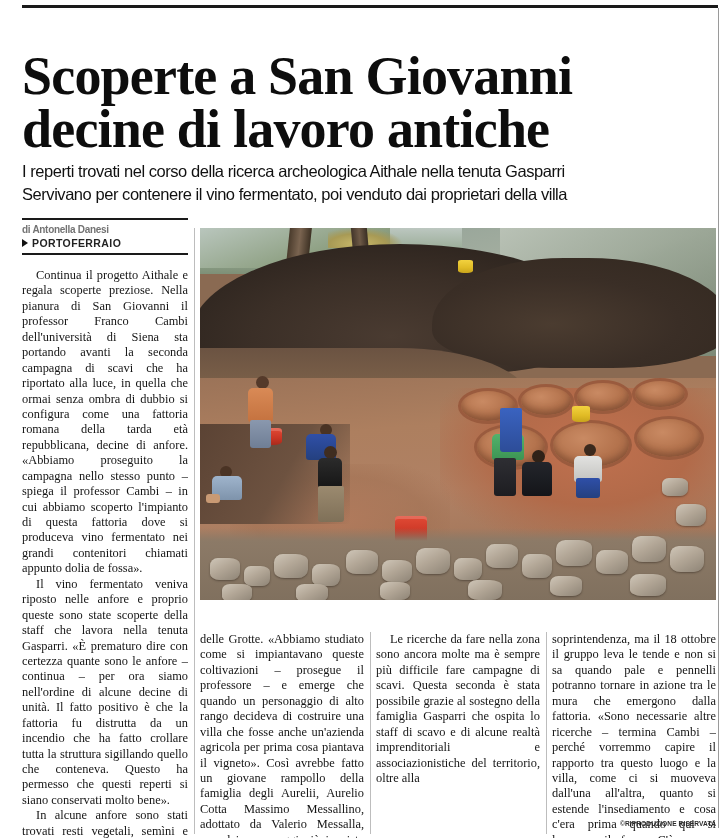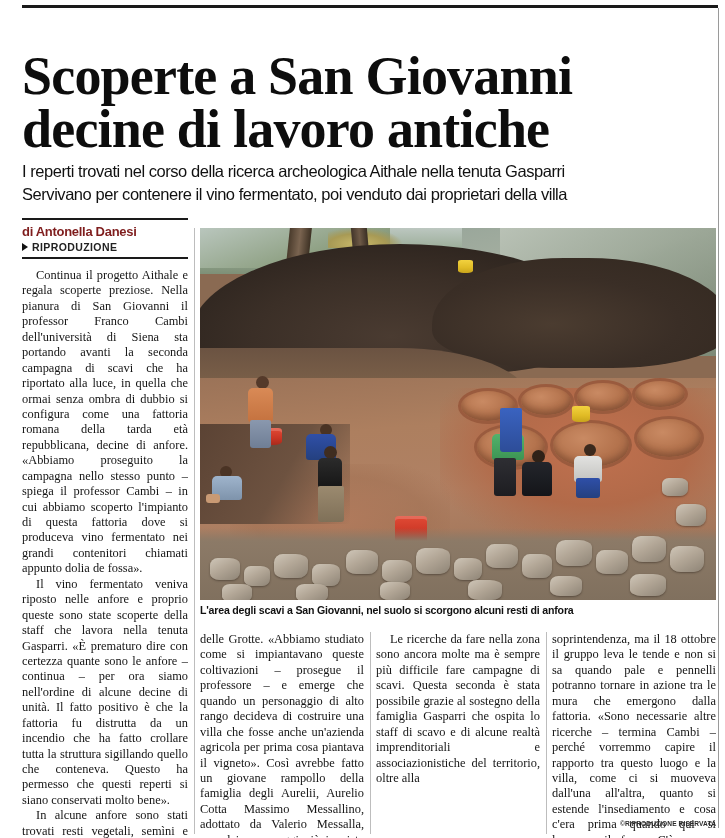--- a/index.html
+++ b/index.html
@@ -73,23 +73,23 @@
     width: 166px;
   }
   .byline-rule-top {
     width: 166px; height: 2px;
     background: #1a1a1a;
     margin-bottom: 4px;
   }
   .byline-author {
     font-family: "Liberation Sans", sans-serif;
     font-weight: bold;
-    font-size: 13px;
+    font-size: 10px;
     letter-spacing: -0.3px;
-    color: #7f1d1d;
+    color: #737373;
     margin-bottom: 2px;
   }
   .byline-place {
     display: flex;
     align-items: center;
     gap: 4px;
     font-family: "Liberation Sans", sans-serif;
     font-weight: bold;
     font-size: 10.5px;
     letter-spacing: 0.4px;
@@ -297,21 +297,21 @@
   <div class="deck">
     <span class="deck-line">I reperti trovati nel corso della ricerca archeologica Aithale nella tenuta Gasparri</span>
     <span class="deck-line">Servivano per contenere il vino fermentato, poi venduto dai proprietari della villa</span>
   </div>
 
   <div class="byline-wrap">
     <div class="byline-rule-top"></div>
     <div class="byline-author">di Antonella Danesi</div>
     <div class="byline-place">
       <span class="tri-icon"></span>
-      <span>RIPRODUZIONE</span>
+      <span>PORTOFERRAIO</span>
     </div>
     <div class="byline-rule-bot"></div>
   </div>
 
   <div class="photo-wrap">
     <div class="photo">
       <div class="p-sky"></div>
       <div class="p-grass-l"></div>
       <div class="p-slope-r"></div>
       <div class="p-slope-r2"></div>
@@ -395,21 +395,20 @@
       <div class="stone" style="left:96px; top:356px; width:32px; height:18px;"></div>
       <div class="stone" style="left:180px; top:354px; width:30px; height:18px;"></div>
       <div class="stone" style="left:268px; top:352px; width:34px; height:20px;"></div>
       <div class="stone" style="left:350px; top:348px; width:32px; height:20px;"></div>
       <div class="stone" style="left:430px; top:346px; width:36px; height:22px;"></div>
       <div class="stone" style="left:476px; top:276px; width:30px; height:22px;"></div>
       <div class="stone" style="left:462px; top:250px; width:26px; height:18px;"></div>
     </div>
   </div>
 
-  <div class="caption">L'area degli scavi a San Giovanni, nel suolo si scorgono alcuni resti di anfora</div>
 
   <div class="col-div" style="left:194px; top:228px; height:606px;"></div>
   <div class="col-div" style="left:370px; top:632px; height:202px;"></div>
   <div class="col-div" style="left:546px; top:632px; height:202px;"></div>
 
   <div class="bodycol" id="col1">
     <p class="first">Continua il progetto Aithale e regala scoperte preziose. Nella pianura di San Giovanni il professor Franco Cambi dell'università di Siena sta portando avanti la seconda campagna di scavi che ha riportato alla luce, in quella che ormai senza ombra di dubbio si configura come una fattoria romana della tarda età repubblicana, decine di anfore. «Abbiamo proseguito la campagna nello stesso punto – spiega il professor Cambi – in cui abbiamo scoperto l'impianto di questa fattoria dove si produceva vino fermentato nei grandi contenitori chiamati appunto dolia de fossa».</p>
     <p>Il vino fermentato veniva riposto nelle anfore e proprio queste sono state scoperte della staff che lavora nella tenuta Gasparri. «È prematuro dire con certezza quante sono le anfore – continua – per ora siamo nell'ordine di alcune decine di unità. Il fatto positivo è che la fattoria fu distrutta da un incendio che ha fatto crollare tutta la struttura sigillando quello che conteneva. Questo ha permesso che questi reperti si siano conservati molto bene».</p>
     <p>In alcune anfore sono stati trovati resti vegetali, semìni e vinaccioli che verranno analizzati per ricostruire il dna dell'uva elbana e capire che cosa si coltivava nella tarda età repubblicana. Via via che procede lo scavo si fa sempre più verosimile l'ipotesi che il proprietario dell'azienda vitivinicola sia lo tesso della villa</p>
   </div>

